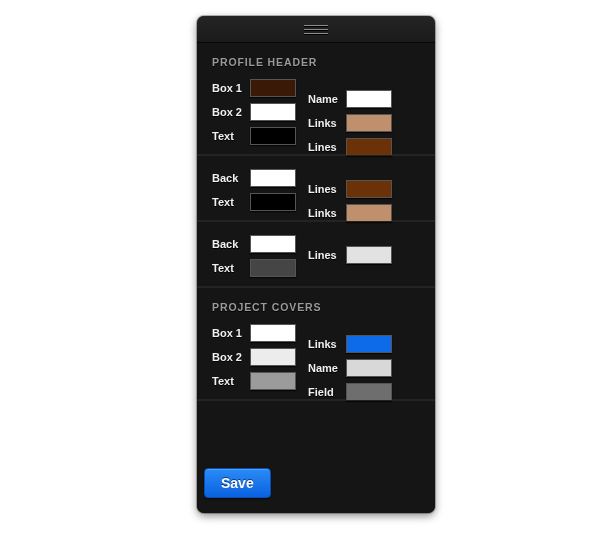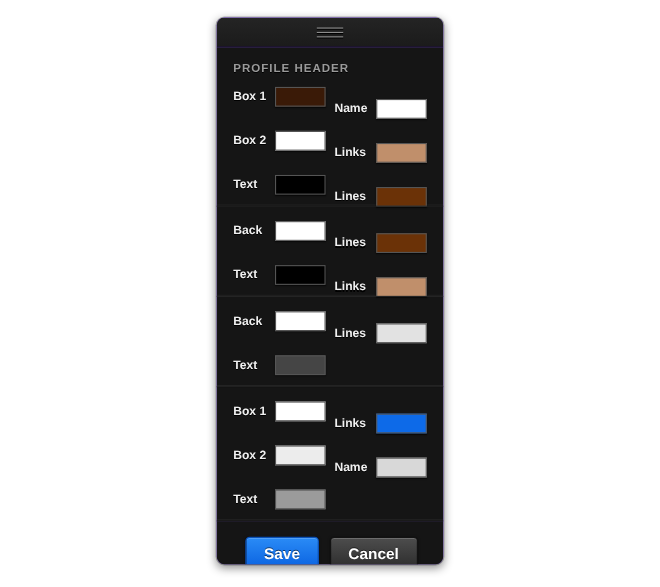--- a/index.html
+++ b/index.html
@@ -18,23 +18,23 @@
     position: relative;
     width: 600px;
     height: 534px;
   }
 
   
   .dialog {
     position: absolute;
     left: 197px;
     top: 16px;
-    width: 206px;
+    width: 238px;
     height: 497px;
-    background: #8b5cf6;
+    background: #404040;
     border-radius: 7px;
     box-shadow: 0 3px 9px rgba(0,0,0,0.45),
                 0 0 0 1px rgba(0,0,0,0.25);
     overflow: hidden;
     display: flex;
     flex-direction: column;
   }
 
   
   .titlebar {
@@ -91,21 +91,21 @@
     letter-spacing: 0.9px;
     color: #9a9a9a;
     text-transform: uppercase;
     margin-bottom: 11px;
     text-shadow: 0 1px 0 #000;
   }
 
   .rows {
     display: flex;
     flex-direction: column;
-    gap: 22px;
+    gap: 6px;
   }
   .row {
     display: flex;
     align-items: center;
     height: 18px;
   }
 
   .cell {
     display: flex;
     align-items: center;
@@ -139,21 +139,21 @@
     border: none;
     box-shadow: none;
     background: transparent;
     cursor: default;
   }
   .cell.placeholder .swatch-label { visibility: hidden; }
 
   
   .footer {
     flex: 0 0 auto;
-    padding: 14px 15px 15px 26px;
+    padding: 14px 15px 15px 7px;
     display: flex;
     gap: 10px;
     background: #151515;
   }
 
   .btn {
     border: 1px solid #000;
     border-radius: 4px;
     font-size: 14px;
     font-weight: bold;
@@ -272,20 +272,21 @@
                 <div class="swatch" style="background: rgb(69, 69, 69);"></div>
               </div>
               <div class="cell right placeholder">
                 <span class="swatch-label"></span>
                 <div class="swatch empty"></div>
               </div>
             </div>
           </div>
         </div>
         <div class="section">
+          <div class="section-title">PROJECT COVERS</div>
           <div class="rows">
             <div class="row">
               <div class="cell">
                 <span class="swatch-label">Box 1</span>
                 <div class="swatch" style="background: rgb(255, 255, 255);"></div>
               </div>
               <div class="cell right">
                 <span class="swatch-label">Links</span>
                 <div class="swatch" style="background: rgb(13, 106, 232);"></div>
               </div>
@@ -297,25 +298,28 @@
               </div>
               <div class="cell right">
                 <span class="swatch-label">Name</span>
                 <div class="swatch" style="background: rgb(216, 216, 216);"></div>
               </div>
             </div>
             <div class="row">
               <div class="cell">
                 <span class="swatch-label">Text</span>
                 <div class="swatch" style="background: rgb(155, 155, 155);"></div>
+              </div>
+              <div class="cell right">
+                <span class="swatch-label">Field</span>
+                <div class="swatch" style="background: rgb(110, 110, 110);"></div>
               </div>
             </div>
           </div>
         </div>
       </div>
 
     <div class="footer">
       <button class="btn btn-primary">Save</button>
-      <button class="btn btn-secondary">Cancel</button>
     </div>
 
   </div>
 </div>
 
 </body></html>

